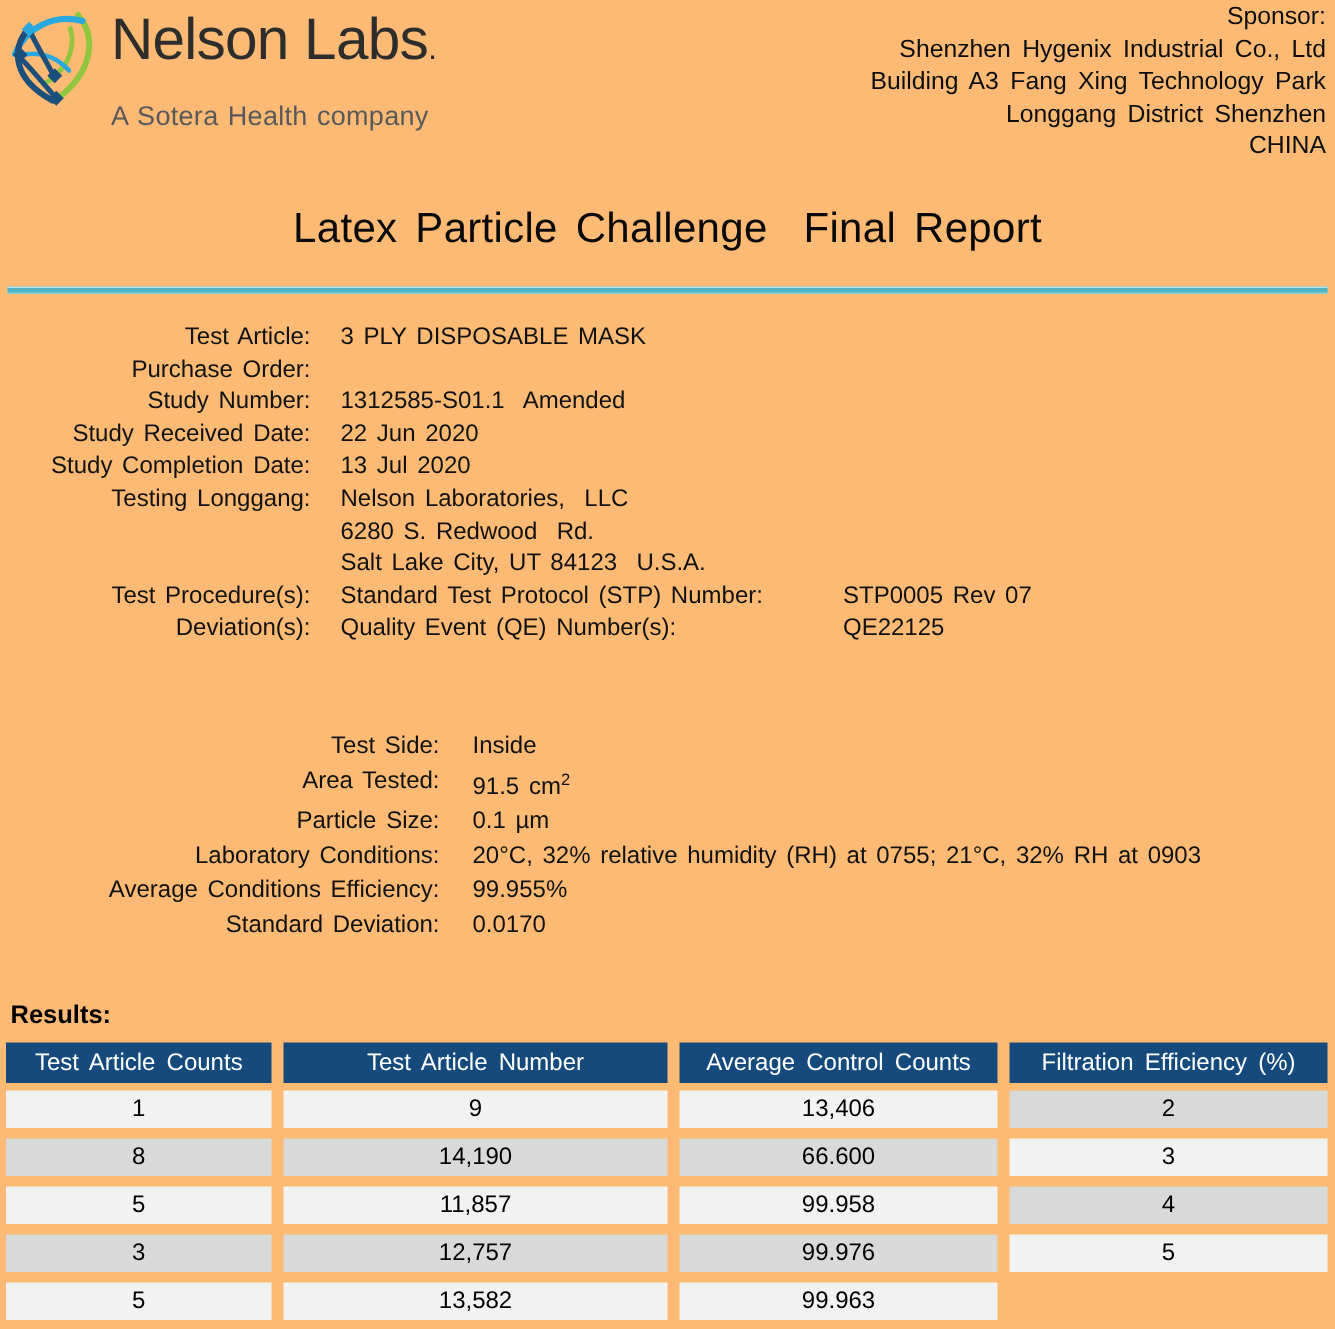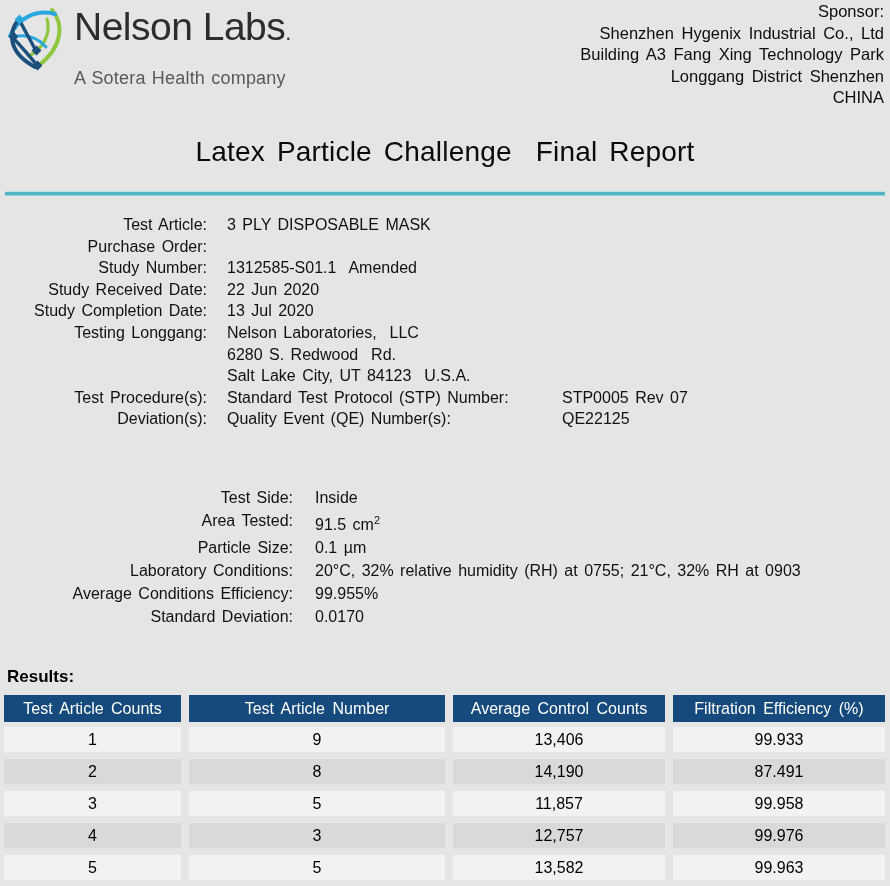--- a/index.html
+++ b/index.html
@@ -1,20 +1,20 @@
 <!DOCTYPE html>
 <html><head>
 <meta charset="utf-8">
 <style>
   html, body { margin: 0; padding: 0; background: #ffffff; }
   .page {
     position: relative;
     width: 890px;
     height: 886px;
-    background: #e5e5e5;
+    background: #fdba74;
     font-family: "Liberation Sans", sans-serif;
     color: #111111;
     overflow: hidden;
     word-spacing: 2px;
   }
 
   
   .logo { position: absolute; left: 5px; top: 6px; display: flex; align-items: flex-start; }
   .logo-icon { width: 64px; height: 68px; }
   .logo-text { margin-left: 5px; }
@@ -190,26 +190,25 @@
 
   <div class="rtable">
     <div class="hcell">Test Article Counts</div>
     <div class="hcell">Test Article Number</div>
     <div class="hcell">Average Control Counts</div>
     <div class="hcell">Filtration Efficiency (%)</div>
 
     <div class="bcell row-light">1</div>
     <div class="bcell row-light">9</div>
     <div class="bcell row-light">13,406</div>
-    <div class="bcell row-light">99.933</div>
 
     <div class="bcell row-dark">2</div>
     <div class="bcell row-dark">8</div>
     <div class="bcell row-dark">14,190</div>
-    <div class="bcell row-dark">87.491</div>
+    <div class="bcell row-dark">66.600</div>
 
     <div class="bcell row-light">3</div>
     <div class="bcell row-light">5</div>
     <div class="bcell row-light">11,857</div>
     <div class="bcell row-light">99.958</div>
 
     <div class="bcell row-dark">4</div>
     <div class="bcell row-dark">3</div>
     <div class="bcell row-dark">12,757</div>
     <div class="bcell row-dark">99.976</div>

